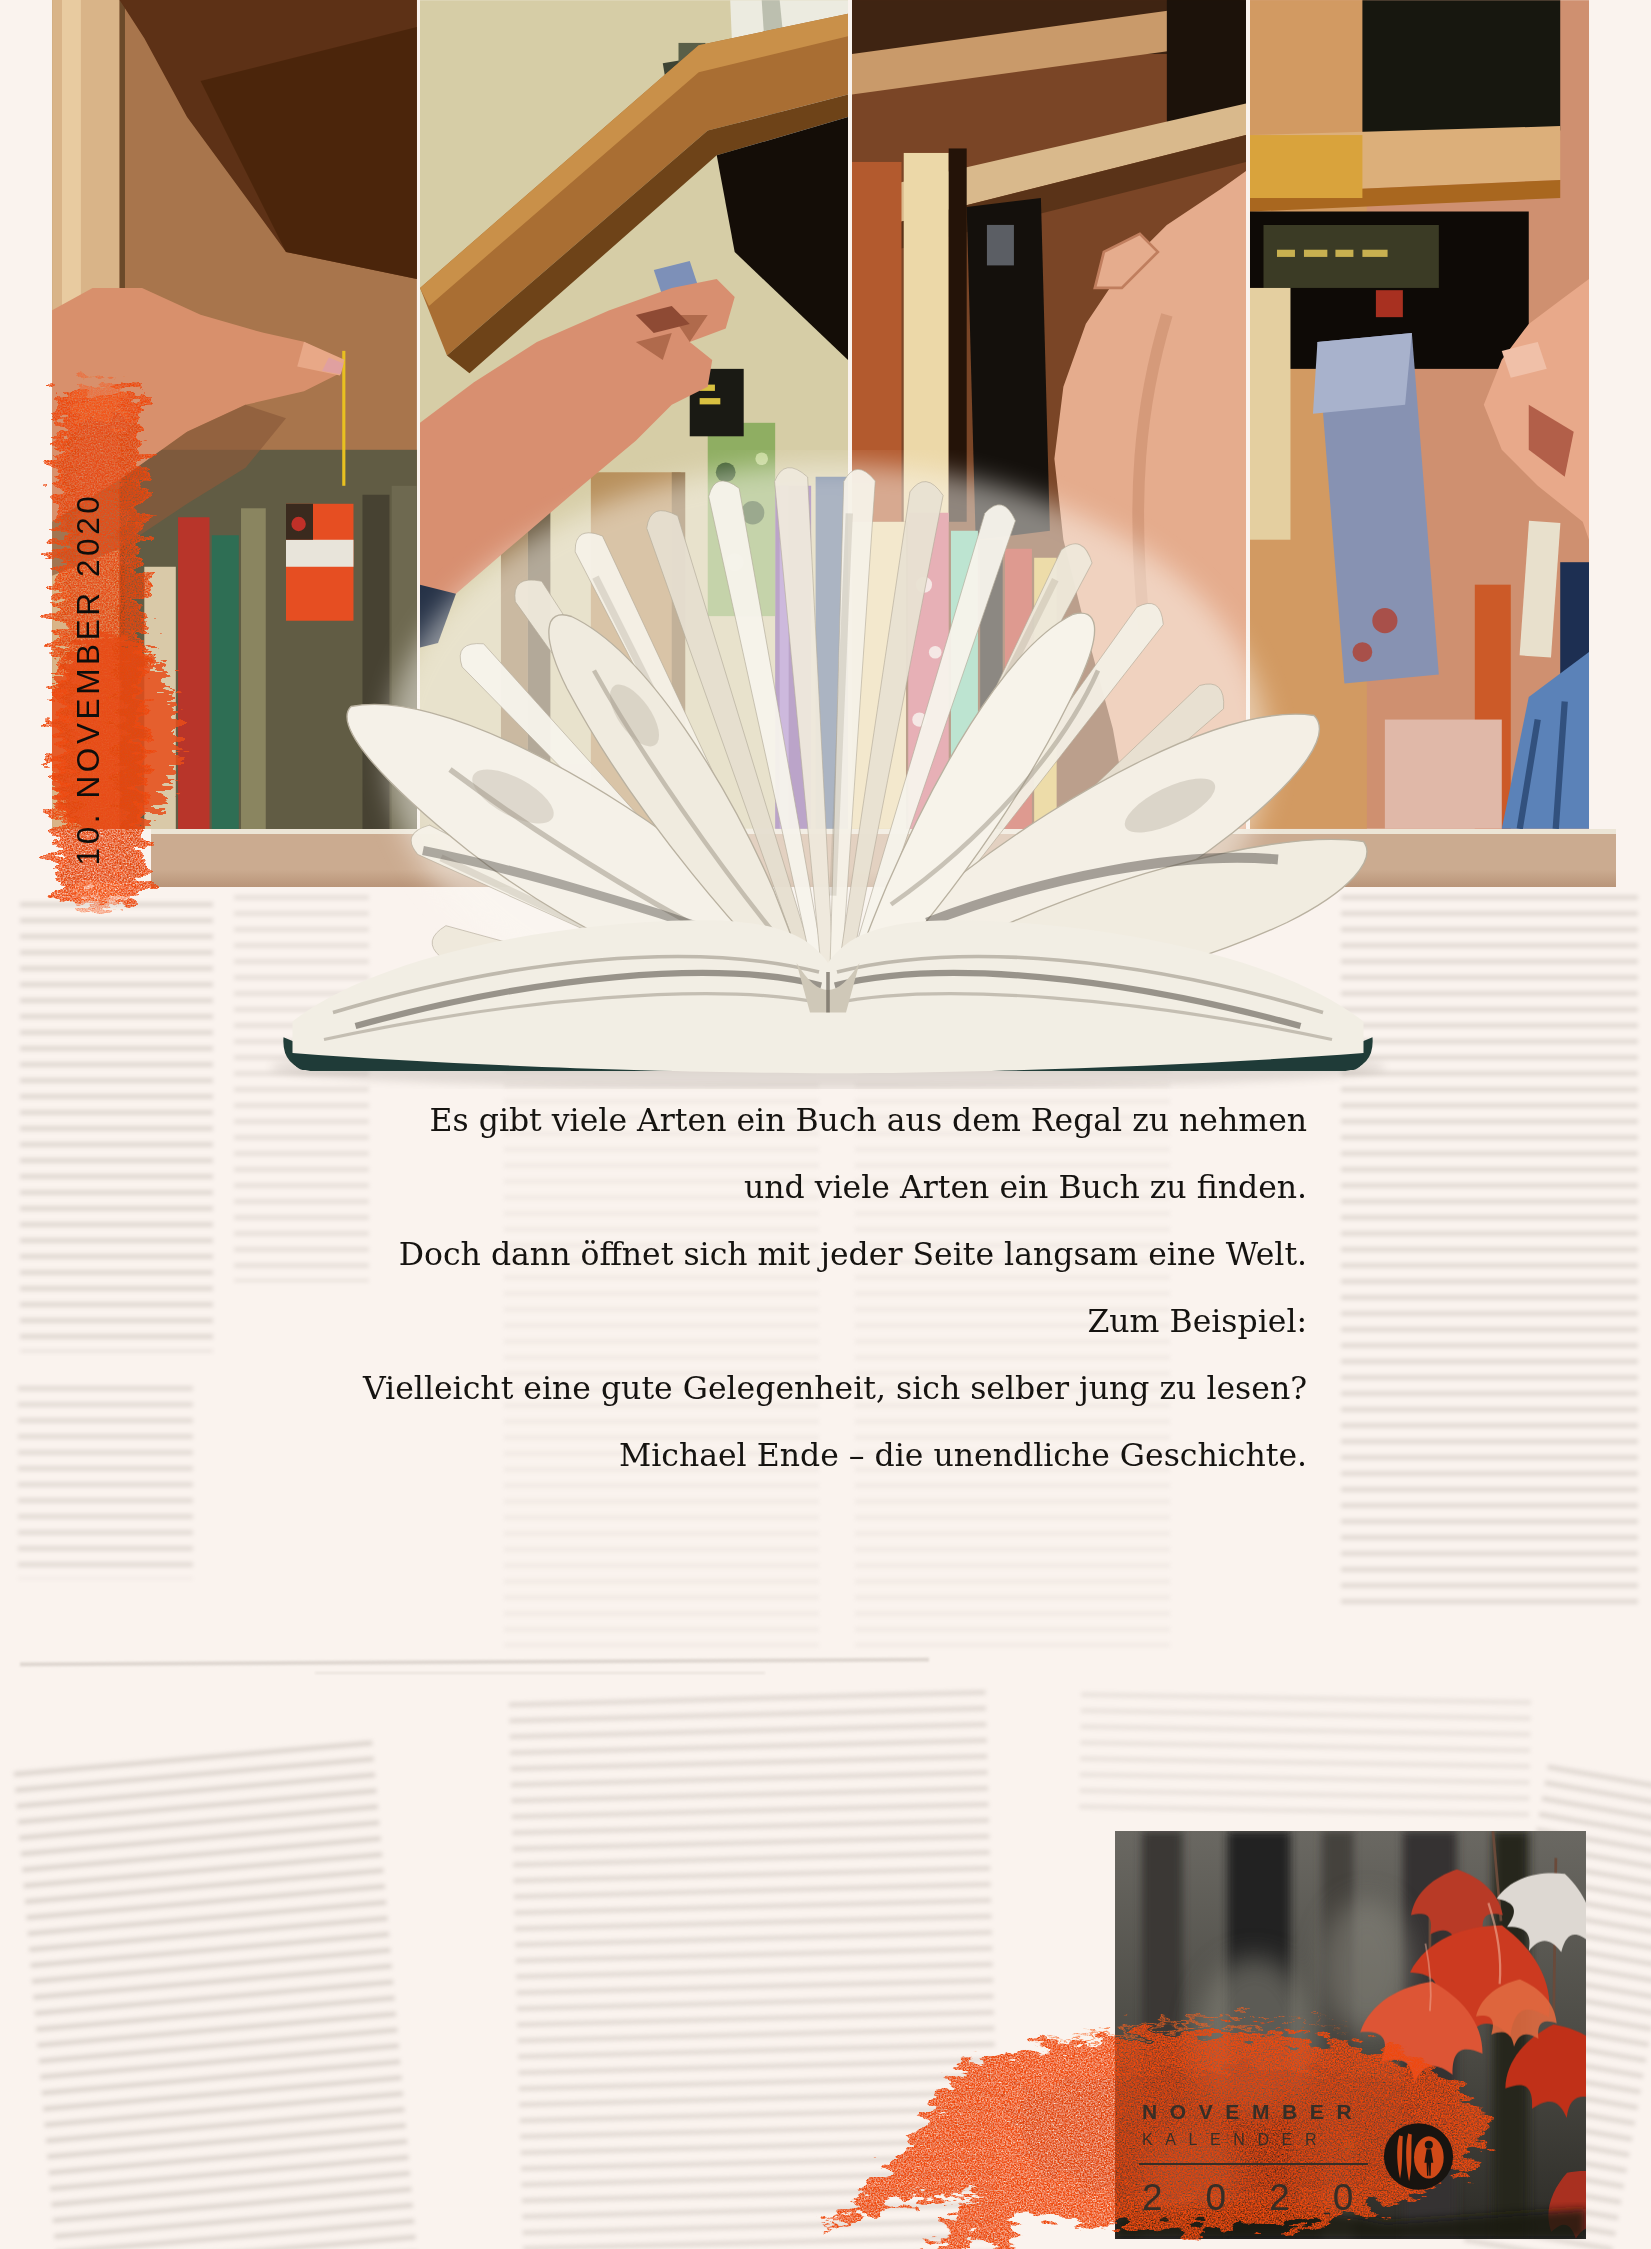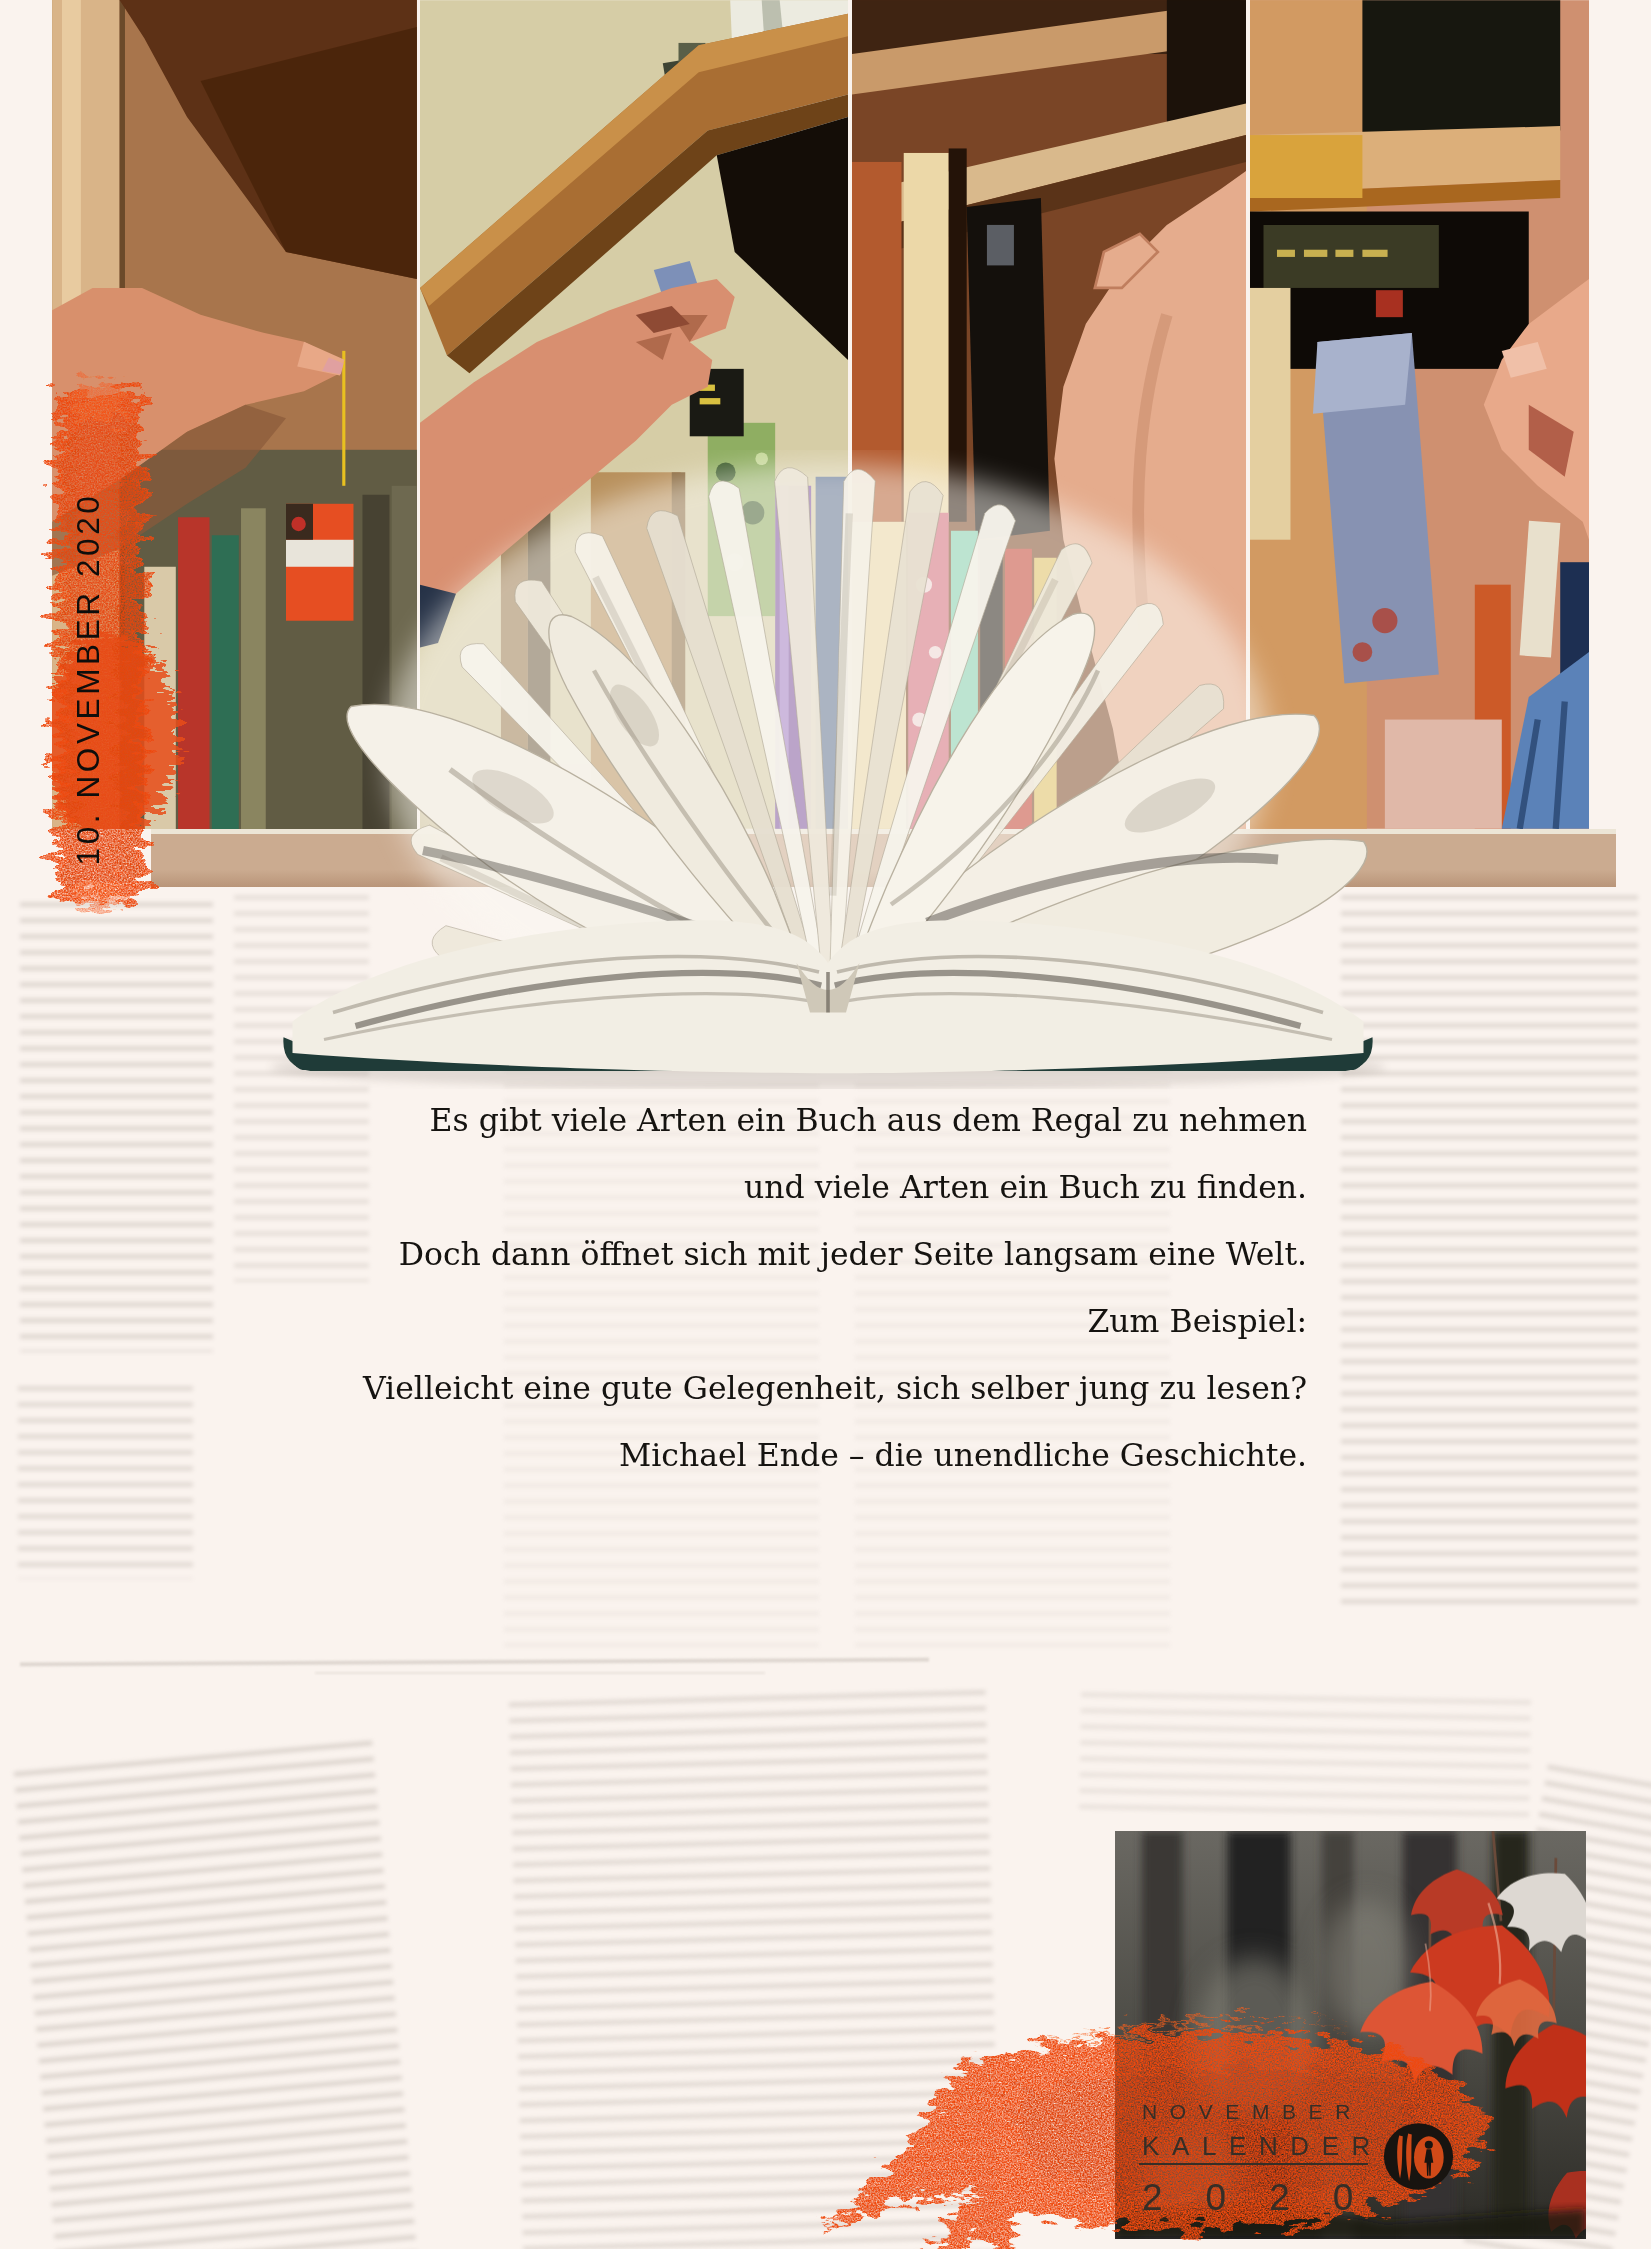--- a/index.html
+++ b/index.html
@@ -13,22 +13,22 @@
   .tanband{position:absolute;left:151px;top:829px;width:1465px;height:58px;background:linear-gradient(180deg,#ece5d6 0 5.4px,#cbab90 5.4px 70%,#b99579 100%);}
   .panel{position:absolute;top:0;height:829px;}
   
   .date-banner{position:absolute;left:88px;top:679px;transform:translate(-50%,-50%) rotate(-90deg);white-space:nowrap;
     font-size:31.5px;letter-spacing:3.6px;color:#0f0e0c;font-weight:500;}
   
   .poem{position:absolute;left:835px;top:1087px;transform:translateX(-50%);text-align:right;
     font-family:"DejaVu Serif",serif;font-size:31.5px;line-height:67px;color:#151310;white-space:nowrap;}
   
   .ft{position:absolute;color:#362e26;white-space:nowrap;}
-  .ft-month{left:1142px;top:2100px;font-size:21px;letter-spacing:12.6px;font-weight:400;}
-  .ft-word{left:1142px;top:2131px;font-size:26px;letter-spacing:12.6px;font-weight:500;}
+  .ft-month{left:1142px;top:2100px;font-size:21px;letter-spacing:12.6px;font-weight:700;}
+  .ft-word{left:1142px;top:2131px;font-size:16px;letter-spacing:12.6px;font-weight:500;}
   .ft-line{left:1139px;top:2163px;width:229px;height:2.2px;background:#362e26;}
   .ft-year{left:1142px;top:2177px;font-size:37px;letter-spacing:43px;font-weight:400;}
 </style>
 </head>
 <body>
 
 <svg width="0" height="0" style="position:absolute">
   <defs>
     <filter id="brushRough" x="-25%" y="-25%" width="150%" height="150%">
       <feTurbulence type="fractalNoise" baseFrequency="0.018 0.05" numOctaves="3" seed="8" result="big"></feTurbulence>

